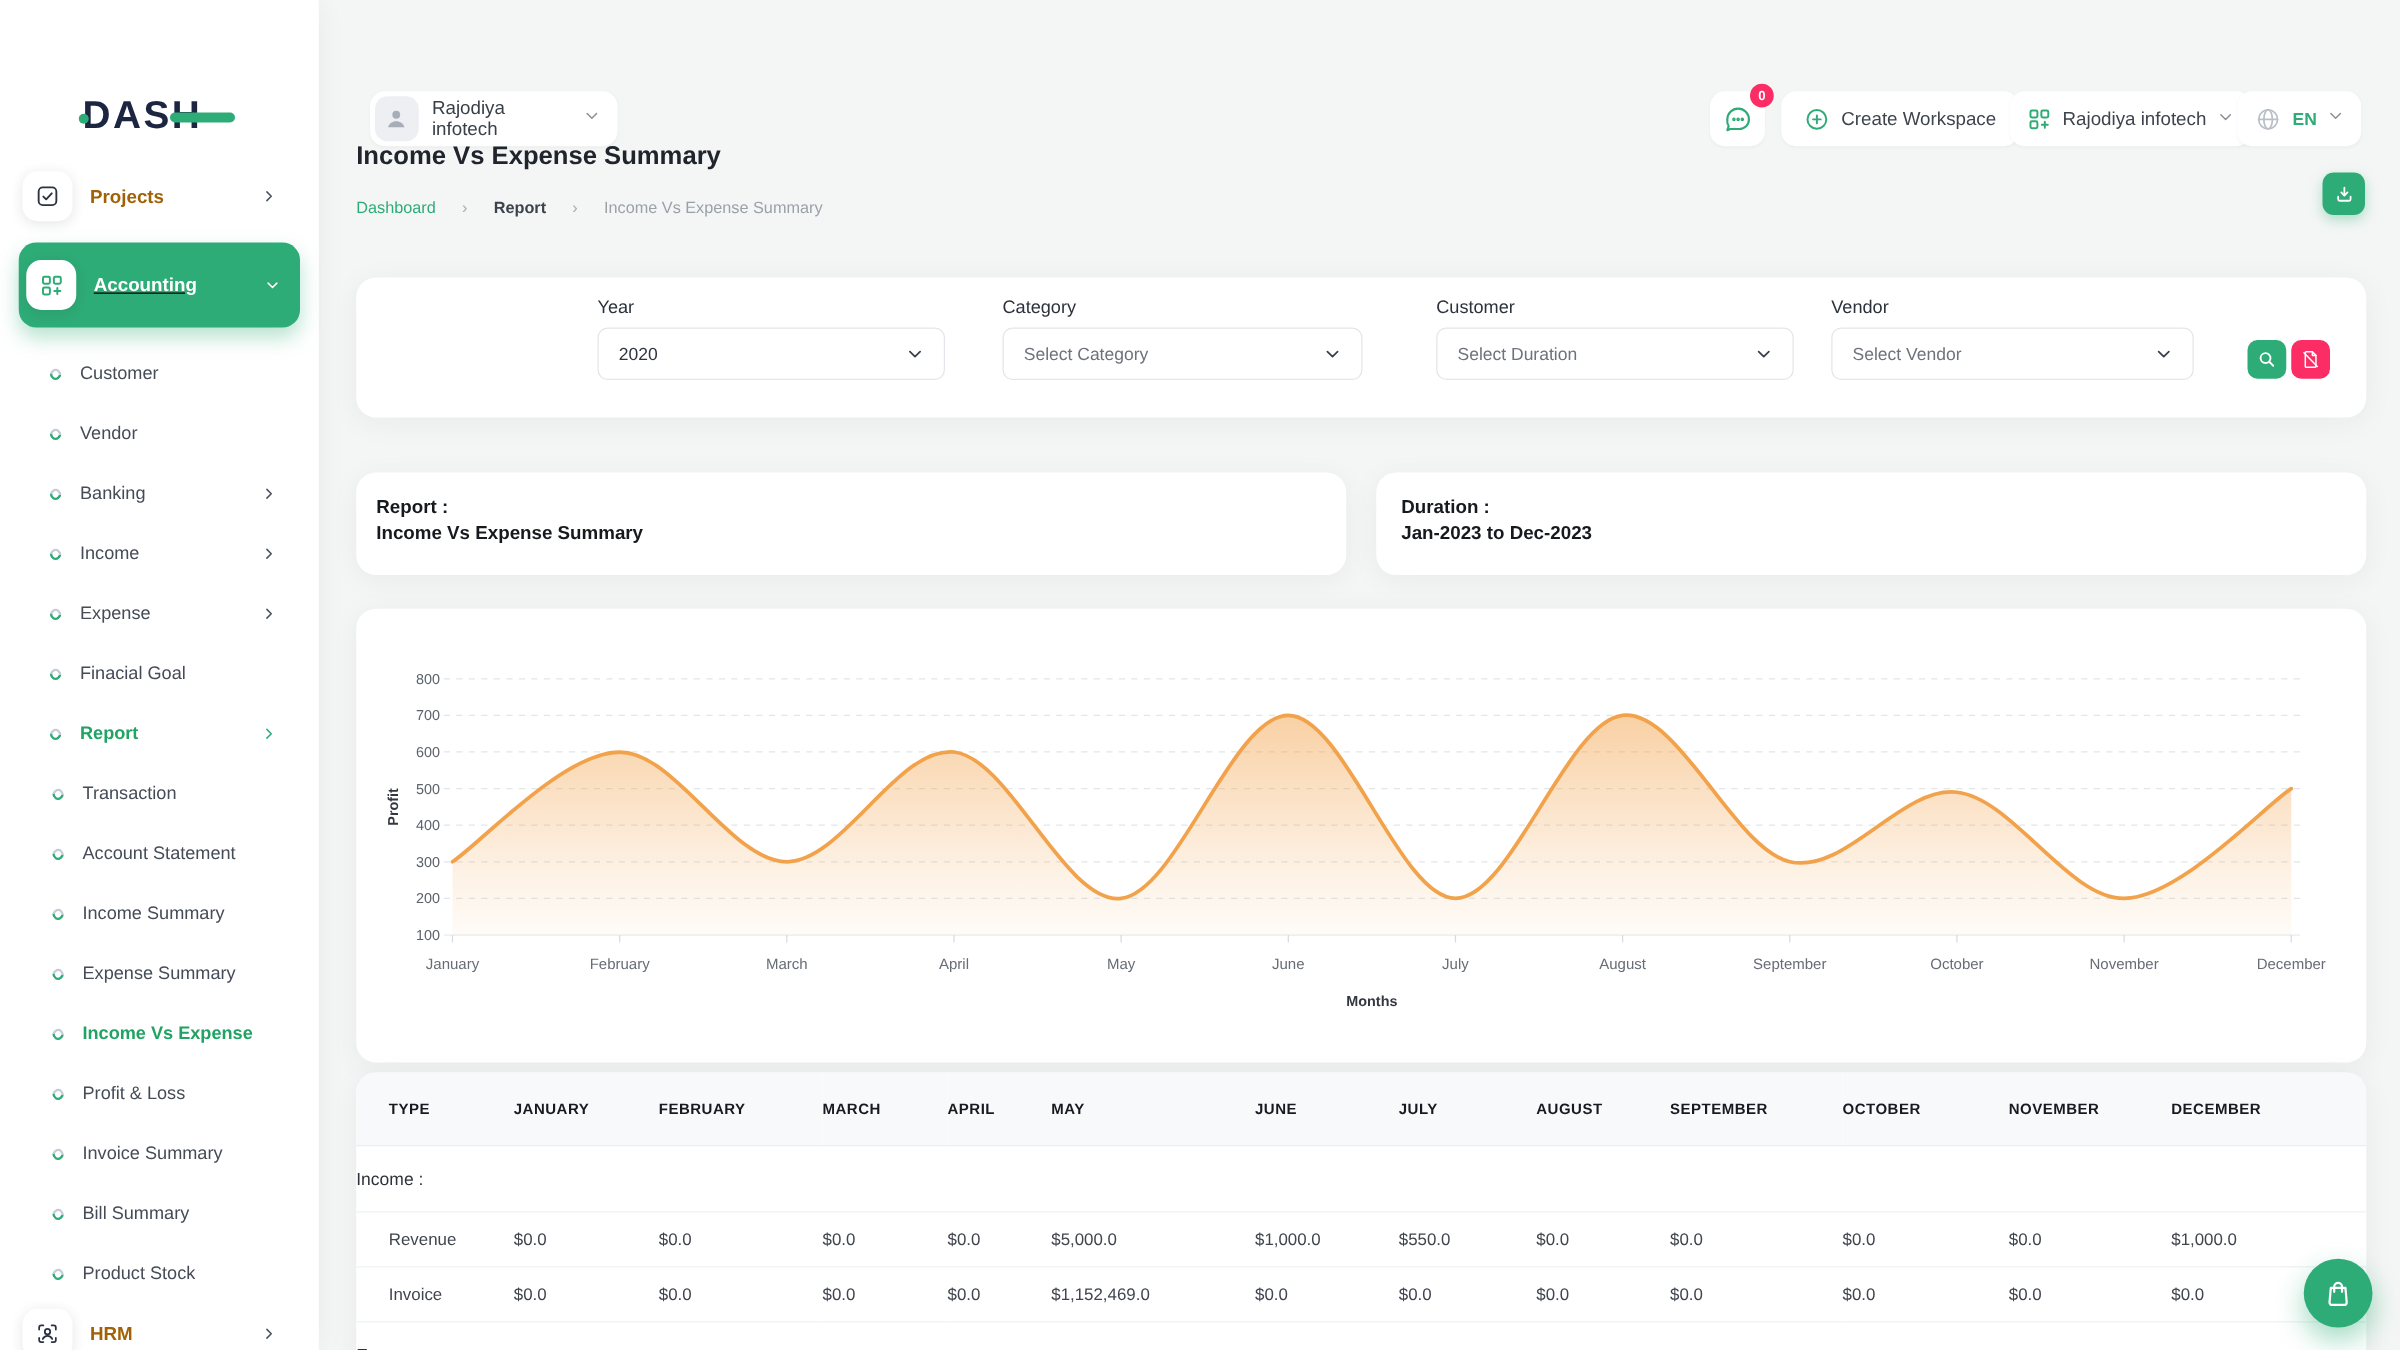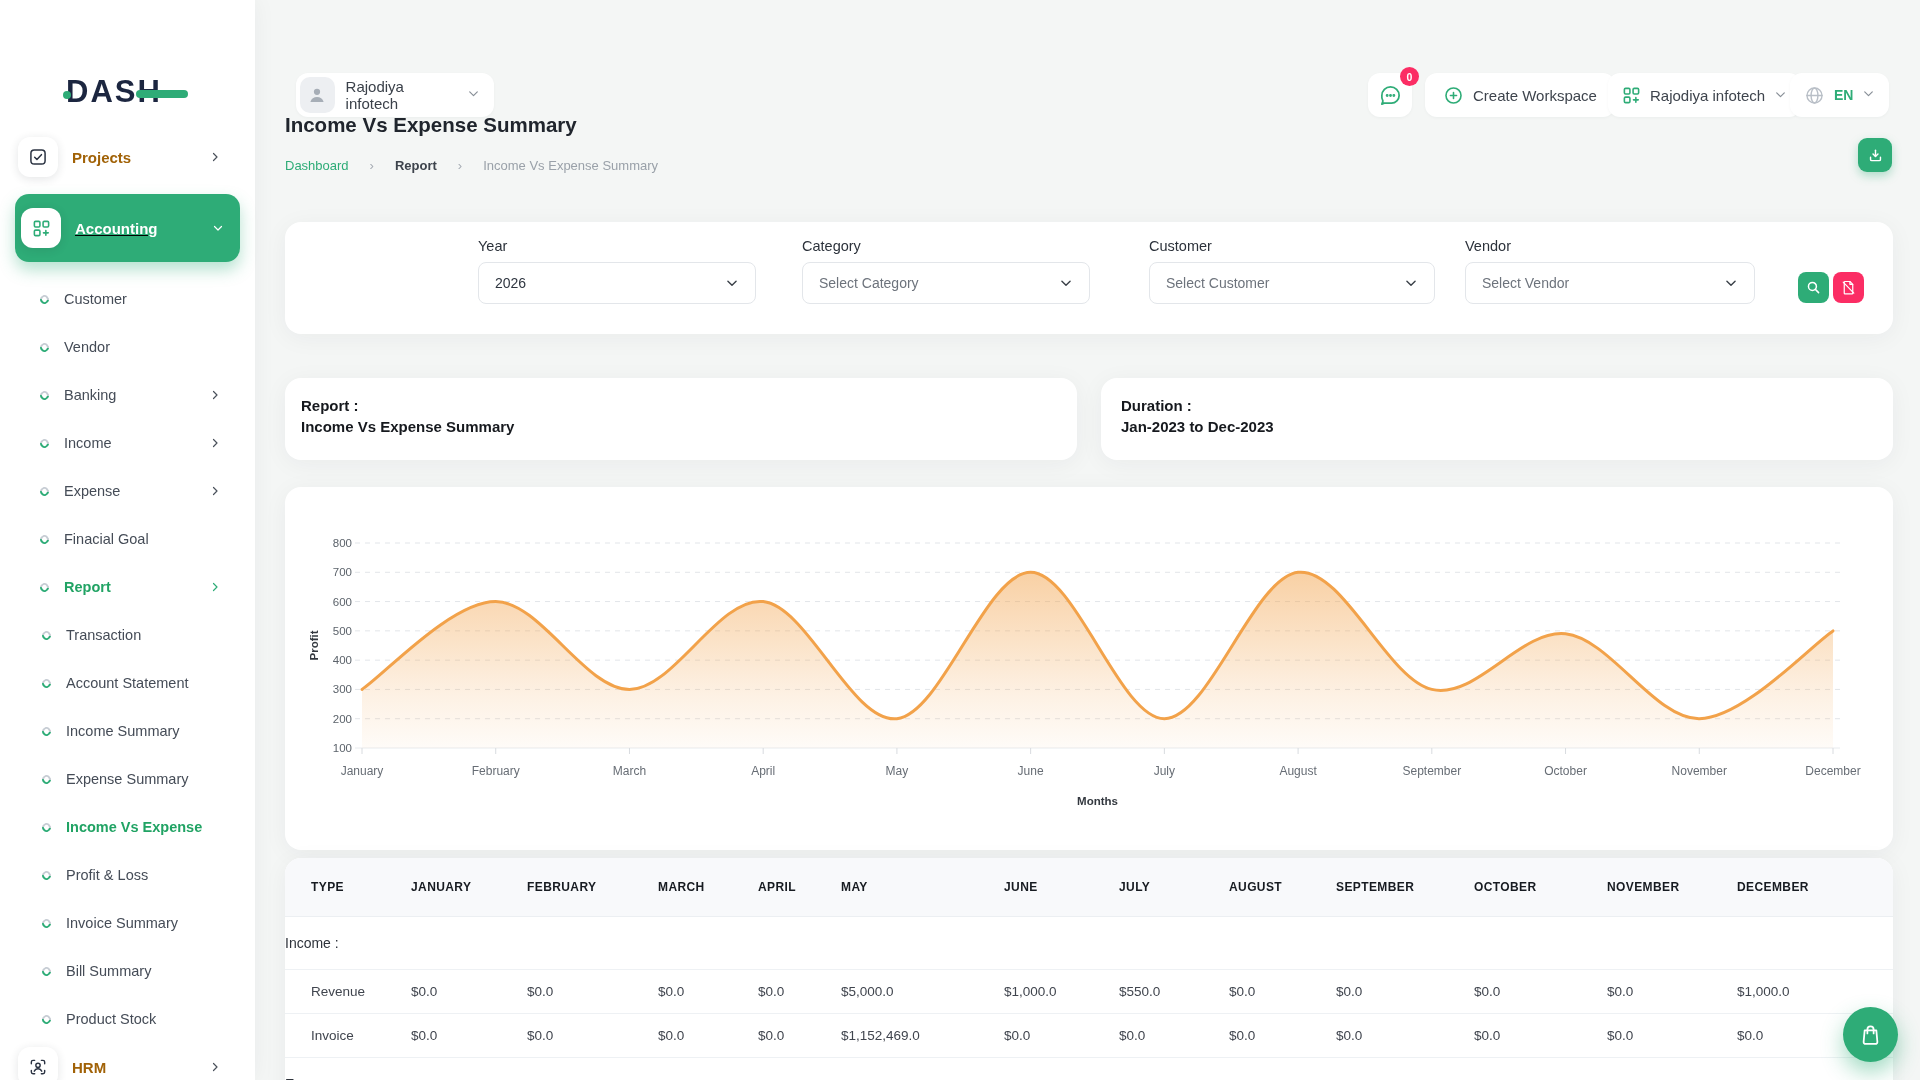--- a/index.html
+++ b/index.html
@@ -310,39 +310,39 @@
             <path d="M5 14.5v3a1.7 1.7 0 0 0 1.7 1.7h10.6A1.7 1.7 0 0 0 19 17.5v-3"></path>
           </svg>
         </span>
     </div>
 
     <div class="card filter-card">
       <div id="filter-fields">
           <div class="ffield" style="left: 193px; width: 278px;">
             <span class="flabel">Year</span>
     <div class="fselect" style="width:278px">
-      <span>2026</span>
+      <span>2020</span>
       <svg class="chev" width="14" height="14" viewBox="0 0 24 24" fill="none" stroke="#3a4048" stroke-width="2.4" stroke-linecap="round" stroke-linejoin="round">
                 <polyline points="5 9 12 16 19 9"></polyline>
               </svg>
     </div>
           </div>
           <div class="ffield" style="left: 517px; width: 288px;">
             <span class="flabel">Category</span>
     <div class="fselect placeholder" style="width:288px">
       <span>Select Category</span>
       <svg class="chev" width="14" height="14" viewBox="0 0 24 24" fill="none" stroke="#3a4048" stroke-width="2.4" stroke-linecap="round" stroke-linejoin="round">
                 <polyline points="5 9 12 16 19 9"></polyline>
               </svg>
     </div>
           </div>
           <div class="ffield" style="left: 864px; width: 286px;">
             <span class="flabel">Customer</span>
     <div class="fselect placeholder" style="width:286px">
-      <span>Select Customer</span>
+      <span>Select Duration</span>
       <svg class="chev" width="14" height="14" viewBox="0 0 24 24" fill="none" stroke="#3a4048" stroke-width="2.4" stroke-linecap="round" stroke-linejoin="round">
                 <polyline points="5 9 12 16 19 9"></polyline>
               </svg>
     </div>
           </div>
           <div class="ffield" style="left: 1180px; width: 290px;">
             <span class="flabel">Vendor</span>
     <div class="fselect placeholder" style="width:290px">
       <span>Select Vendor</span>
       <svg class="chev" width="14" height="14" viewBox="0 0 24 24" fill="none" stroke="#3a4048" stroke-width="2.4" stroke-linecap="round" stroke-linejoin="round">

